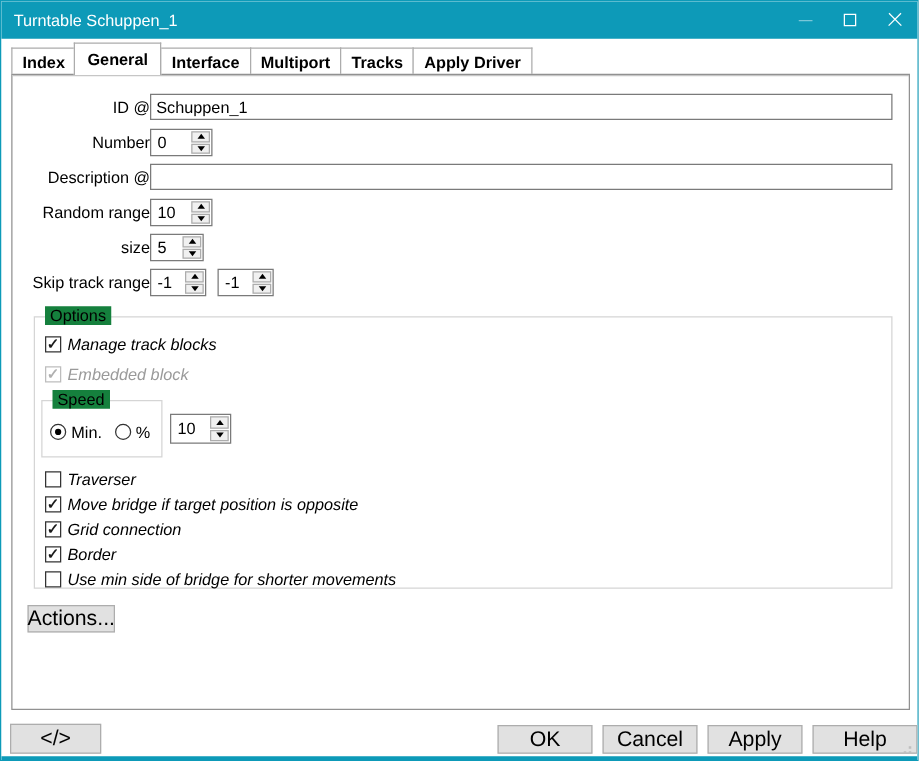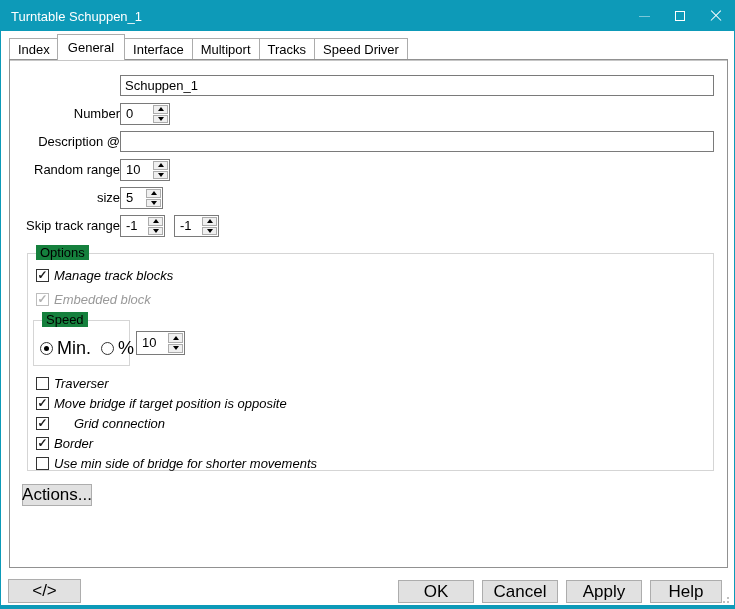--- a/index.html
+++ b/index.html
@@ -27,21 +27,21 @@
     content:""; position:absolute; left:-1px; top:5px; width:14px; height:1.4px; background:#fff;
   }
   .close-glyph::before { transform:rotate(45deg); }
   .close-glyph::after  { transform:rotate(-45deg); }
 
   
   .tabs { position:absolute; left:8px; top:33px; display:flex; align-items:flex-end; height:26px; }
   .tab {
     background:#ffffff; border:1px solid #acacac; border-bottom:none;
     padding:3px 8px 4px 8px; height:22px; margin-right:0; position:relative;
-    font-size:13px; white-space:nowrap;
+    font-size:13px; white-space:nowrap;font-weight:bold;
   }
   .tab + .tab { margin-left:-1px; }
   .tab.active {
     height:26px; padding-top:5px; z-index:3; background:#ffffff;
     margin-left:-2px; padding-left:10px; padding-right:10px;
   }
 
   
   .pane {
     position:absolute; left:8px; top:58px; width:719px; height:509px;
@@ -91,21 +91,21 @@
   .cb-row.disabled .cb-box.checked::after { color:#b0b0b0; }
   .cb-row.disabled .cb-label { color:#9a9a9a; }
 
   
   .radio-row { display:flex; align-items:center; }
   .radio {
     width:13px; height:13px; border:1px solid #333; border-radius:50%;
     display:inline-flex; align-items:center; justify-content:center; background:#fff;
   }
   .radio.selected::after { content:""; width:5px; height:5px; border-radius:50%; background:#000; }
-  .radio-label { margin-left:4px; margin-right:10px; font-size:18px; }
+  .radio-label { margin-left:4px; margin-right:10px; font-size:13px; }
 
   
   .btn {
     position:absolute; background:#e1e1e1; border:1px solid #adadad; font-size:17px;
     font-family:"Liberation Sans",sans-serif; display:flex; align-items:center; justify-content:center;
     cursor:default;
   }
 
   
   .grip { position:absolute; right:5px; bottom:5px; width:10px; height:10px; }
@@ -130,25 +130,26 @@
         </div>
     </div>
   </div>
 
   <div class="tabs">
     <div class="tab">Index</div>
     <div class="tab active">General</div>
     <div class="tab">Interface</div>
     <div class="tab">Multiport</div>
     <div class="tab">Tracks</div>
-    <div class="tab">Speed Driver</div>
+    <div class="tab">Apply Driver</div>
   </div>
 
   <div class="pane">
 
+    <div class="row-label" style="left:6px; top:15px;">ID @</div>
     <input class="textbox" style="left: 110px; top: 15px; width: 594px;" value="Schuppen_1">
 
     <div class="row-label" style="left:6px; top:43px;">Number</div>
     <div class="spinner" style="left:110px; top:43px; width:50px;">
       <div class="spin-val">0</div>
       <div class="spin-btns">
         <div class="spin-btn">
             <i class="arrow-up"></i>
           </div>
         <div class="spin-btn">
@@ -247,21 +248,21 @@
       <div class="cb-row" style="left:8px; top:122px;">
         <span class="cb-box"></span>
         <span class="cb-label">Traverser</span>
       </div>
 
       <div class="cb-row" style="left:8px; top:142px;">
         <span class="cb-box checked"></span>
         <span class="cb-label">Move bridge if target position is opposite</span>
       </div>
 
-      <div class="cb-row" style="left:8px; top:162px;gap:20px;">
+      <div class="cb-row" style="left:8px; top:162px;">
         <span class="cb-box checked"></span>
         <span class="cb-label">Grid connection</span>
       </div>
 
       <div class="cb-row" style="left:8px; top:182px;">
         <span class="cb-box checked"></span>
         <span class="cb-label">Border</span>
       </div>
 
       <div class="cb-row" style="left:8px; top:202px;">
@@ -270,21 +271,21 @@
       </div>
     </div>
 
     <button class="btn" style="left:12px; top:424px; width:70px; height:22px;">Actions...</button>
   </div>
 
   <button class="btn" style="left:7px; top:578px; width:73px; height:24px;">&lt;/&gt;</button>
   <button class="btn" style="left:397px; top:579px; width:76px; height:23px;">OK</button>
   <button class="btn" style="left:481px; top:579px; width:76px; height:23px;">Cancel</button>
   <button class="btn" style="left:565px; top:579px; width:76px; height:23px;">Apply</button>
-  <button class="btn" style="left:649px; top:579px; width:72px; height:23px;">Help</button>
+  <button class="btn" style="left:649px; top:579px; width:84px; height:23px;">Help</button>
 
   <div class="grip">
     <i style="right:0; bottom:0;"></i>
     <i style="right:4px; bottom:0;"></i>
     <i style="right:0; bottom:4px;"></i>
   </div>
 
   <div class="bottom-strip"></div>
 </div>
 

